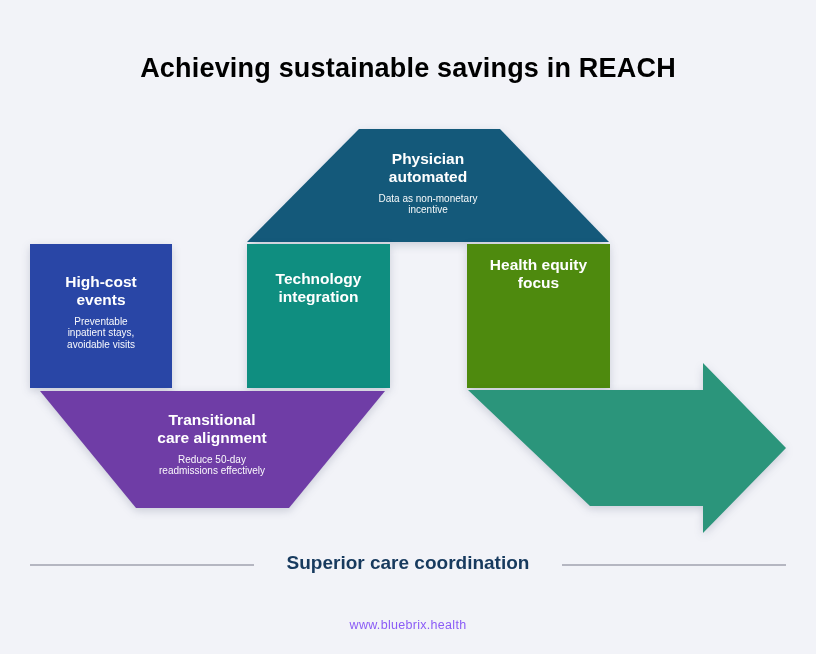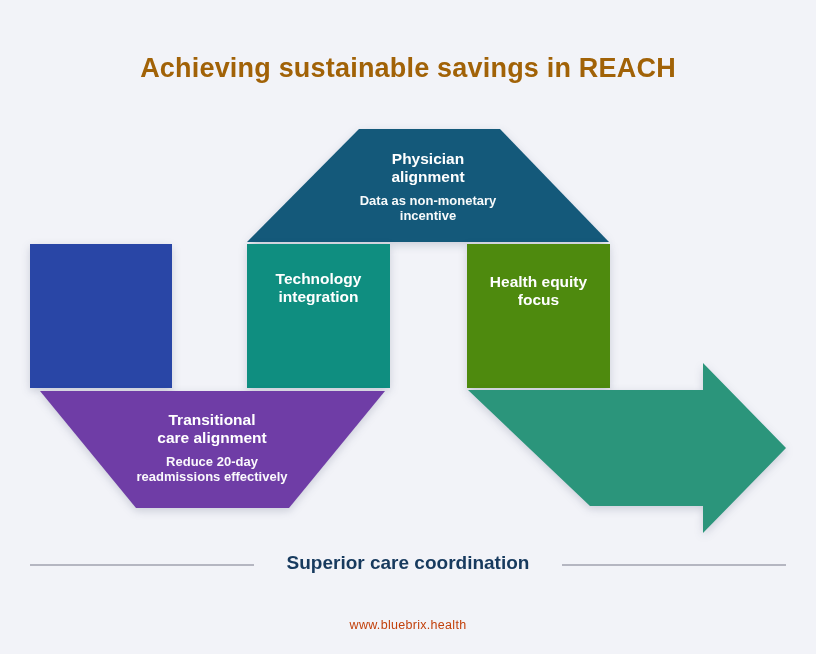--- a/index.html
+++ b/index.html
@@ -6,51 +6,51 @@
   .canvas{
     position:relative;
     width:816px;height:654px;
     background:#f2f3f8;
     font-family:"Liberation Sans","DejaVu Sans",sans-serif;
     overflow:hidden;
   }
   .page-title{
     position:absolute;left:0;top:53px;width:816px;
     text-align:center;font-size:27px;font-weight:700;
-    color:#a16207;letter-spacing:.2px;margin:0;
+    color:#000000;letter-spacing:.2px;margin:0;
   }
   svg.shape-layer{position:absolute;left:0;top:0;}
   .shape{filter:drop-shadow(0 3px 4px rgba(30,40,80,.18));}
   .label{
     position:absolute;text-align:center;color:#ffffff;
     pointer-events:none;
   }
   .label h3{
     margin:0;font-size:15.5px;font-weight:700;line-height:1.15;
     white-space:pre-line;
   }
   .label p{
-    margin:7px 0 0 0;font-size:13px;font-weight:700;line-height:1.18;
+    margin:7px 0 0 0;font-size:10px;font-weight:400;line-height:1.18;
     white-space:pre-line;color:rgba(255,255,255,.97);
   }
   .tagline-row{
     position:absolute;left:0;top:552px;width:816px;height:26px;padding-left:12px;
   }
   .tagline{
     position:absolute;left:0;top:0;width:816px;text-align:center;
     font-size:19px;font-weight:700;color:#173a5e;margin:0;
   }
   .divider{
     position:absolute;top:12px;height:2px;background:#b5b6c1;
   }
   .divider.left{left:30px;width:224px;}
   .divider.right{left:562px;width:224px;}
   .footer-url{
     position:absolute;left:0;top:618px;width:816px;text-align:center;
-    font-size:12.5px;color:#c2410c;margin:0;letter-spacing:.3px;
+    font-size:12.5px;color:#8b5cf6;margin:0;letter-spacing:.3px;
   }
 </style>
 </head>
 <body>
 
 <div class="canvas">
 
   <h1 class="page-title">Achieving sustainable savings in REACH</h1>
 
   <svg class="shape-layer" width="816" height="654" viewBox="0 0 816 654">
@@ -63,40 +63,47 @@
 
     <rect class="shape" x="467" y="244" width="143" height="144" fill="#4e8a0e"></rect>
 
     <polygon class="shape" points="40,391 385,391 289,508 136,508" fill="#6f3da6"></polygon>
 
     <polygon class="shape" points="468,390 703,390 703,363 786,448 703,533 703,506 590,506" fill="#2b957b"></polygon>
   </svg>
 
   <div class="label" style="left:318px;top:150px;width:220px;">
     <h3>Physician
-alignment</h3>
+automated</h3>
     <p>Data as non-monetary
 incentive</p>
   </div>
 
+  <div class="label" style="left:30px;top:273px;width:142px;">
+    <h3>High-cost
+events</h3>
+    <p>Preventable
+inpatient stays,
+avoidable visits</p>
+  </div>
 
   <div class="label" style="left:242px;top:270px;width:153px;">
     <h3>Technology
 integration</h3>
   </div>
 
-  <div class="label" style="left:462px;top:273px;width:153px;">
+  <div class="label" style="left:462px;top:256px;width:153px;">
     <h3>Health equity
 focus</h3>
   </div>
 
   <div class="label" style="left:82px;top:411px;width:260px;">
     <h3>Transitional
 care alignment</h3>
-    <p>Reduce 20-day
+    <p>Reduce 50-day
 readmissions effectively</p>
   </div>
 
 
   <div class="tagline-row">
     <div class="divider left"></div>
     <h2 class="tagline">Superior care coordination</h2>
     <div class="divider right"></div>
   </div>
 

